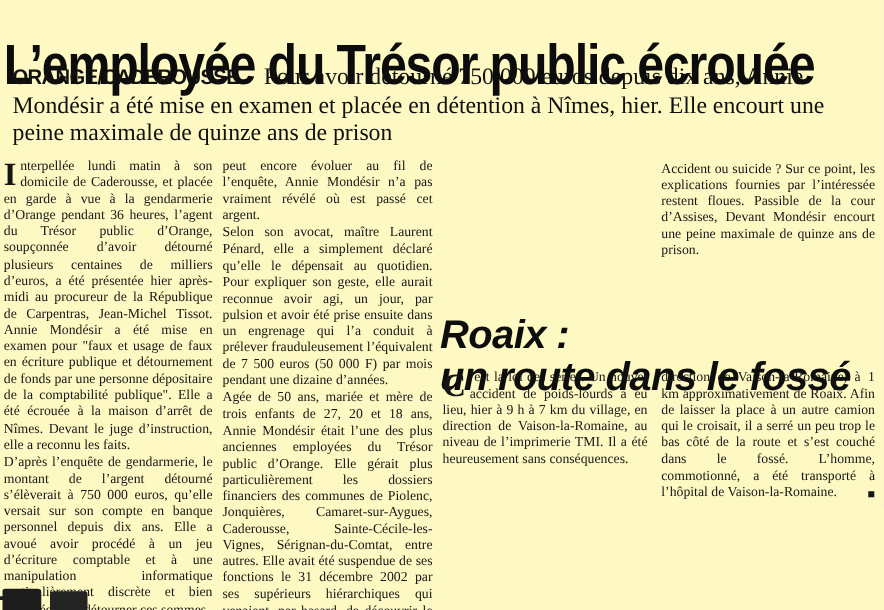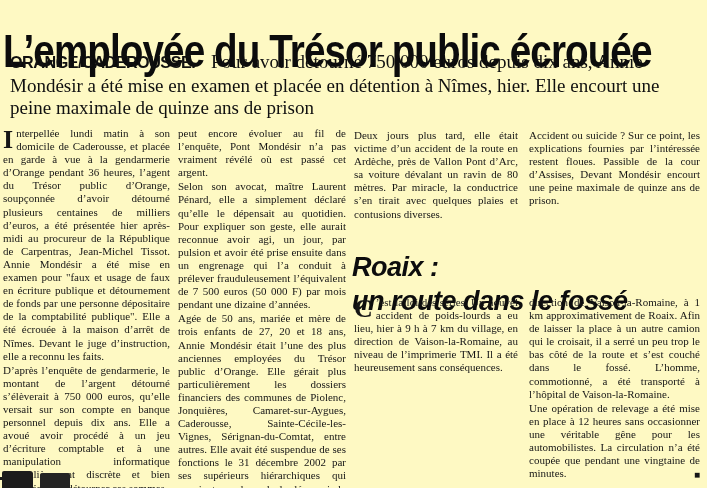--- a/index.html
+++ b/index.html
@@ -68,21 +68,21 @@
     font-style:normal;
     font-size:10px;
     letter-spacing:0;
     margin-left:10px;
   }
   
   #a2head{
     position:absolute;left:352px;top:222px;width:350px;
     font-family:"Liberation Sans", sans-serif;
     font-weight:700;font-style:italic;
-    font-size:27px;line-height:34px;
+    font-size:32px;line-height:34px;
     letter-spacing:-0.5px;
     color:#0d0d0d;
     margin-top:28px;
   }
   #a2c1{left:354px;top:296px;width:164px;}
   #a2c2{left:529px;top:296px;width:171px;}
   .endmark-row{
     text-align:right;
     margin-top:-13.1px;
     font-size:10px;
@@ -105,45 +105,41 @@
     <span class="loc">ORANGE/CADEROUSSE.</span><span>Pour avoir détourné 750 000 euros depuis dix ans, Annie Mondésir a été mise en examen et placée en détention à Nîmes, hier. Elle encourt une peine maximale de quinze ans de prison</span>
   </div>
 
   <div class="col" id="a1c1">
     <p><span class="dropcap">I</span><span>nterpellée lundi matin à son domicile de Caderousse, et placée en garde à vue à la gendarmerie d’Orange pendant 36 heures, l’agent du Trésor public d’Orange, soupçonnée d’avoir détourné plusieurs centaines de milliers d’euros, a été présentée hier après-midi au procureur de la République de Carpentras, Jean-Michel Tissot. Annie Mondésir a été mise en examen pour "faux et usage de faux en écriture publique et détournement de fonds par une personne dépositaire de la comptabilité publique". Elle a été écrouée à la maison d’arrêt de Nîmes. Devant le juge d’instruction, elle a reconnu les faits.</span></p>
     <p>D’après l’enquête de gendarmerie, le montant de l’argent détourné s’élèverait à 750 000 euros, qu’elle versait sur son compte en banque personnel depuis dix ans. Elle a avoué avoir procédé à un jeu d’écriture comptable et à une manipulation informatique particulièrement discrète et bien masquée pour détourner ces sommes.</p>
 
   </div>
 
   <div class="col" id="a1c2">
-    <p>peut encore évoluer au fil de l’enquête, Pont Mondésir n’a pas vraiment révélé où est passé cet argent.</p>
+    <p>peut encore évoluer au fil de l’enquête, Annie Mondésir n’a pas vraiment révélé où est passé cet argent.</p>
     <p>Selon son avocat, maître Laurent Pénard, elle a simplement déclaré qu’elle le dépensait au quotidien. Pour expliquer son geste, elle aurait reconnue avoir agi, un jour, par pulsion et avoir été prise ensuite dans un engrenage qui l’a conduit à prélever frauduleusement l’équivalent de 7 500 euros (50 000 F) par mois pendant une dizaine d’années.</p>
     <p>Agée de 50 ans, mariée et mère de trois enfants de 27, 20 et 18 ans, Annie Mondésir était l’une des plus anciennes employées du Trésor public d’Orange. Elle gérait plus particulièrement les dossiers financiers des communes de Piolenc, Jonquières, Camaret-sur-Aygues, Caderousse, Sainte-Cécile-les-Vignes, Sérignan-du-Comtat, entre autres. Elle avait été suspendue de ses fonctions le 31 décembre 2002 par ses supérieurs hiérarchiques qui venaient, par hasard, de découvrir le "pot aux roses".</p>
   </div>
 
-  <div class="col" id="a1c3">
-    <p>Deux jours plus tard, elle était victime d’un accident de la route en Ardèche, près de Vallon Pont d’Arc, sa voiture dévalant un ravin de 80 mètres. Par miracle, la conductrice s’en tirait avec quelques plaies et contusions diverses.</p>
-  </div>
 
   <div class="col" id="a1c4">
     <p>Accident ou suicide ? Sur ce point, les explications fournies par l’intéressée restent floues. Passible de la cour d’Assises, Devant Mondésir encourt une peine maximale de quinze ans de prison.</p>
   </div>
 
   <h2 id="a2head">
     <div>Roaix :</div>
     <div>un route dans le fossé</div>
   </h2>
 
   <div class="col" id="a2c1">
     <p><span class="dropcap">C</span><span>’est la loi des séries. Un nouvel accident de poids-lourds a eu lieu, hier à 9 h à 7 km du village, en direction de Vaison-la-Romaine, au niveau de l’imprimerie TMI. Il a été heureusement sans conséquences.</span></p>
   </div>
 
   <div class="col" id="a2c2">
     <p>direction de Vaison-la-Romaine, à 1 km approximativement de Roaix. Afin de laisser la place à un autre camion qui le croisait, il a serré un peu trop le bas côté de la route et s’est couché dans le fossé. L’homme, commotionné, a été transporté à l’hôpital de Vaison-la-Romaine.</p>
-    <p>Une opération de relevage a été mise en place à 12 heures sans occasionner une véritable gêne pour les automobilistes. La circulation n’a été coupée que pendant une vingtaine de minutes.</p>
     <div class="endmark-row">■</div>
   </div>
 
   <div class="fragment" id="frag1"></div>
   <div class="fragment" id="frag2"></div>
   <div id="tickmark"></div>
 
 </div>
 
 </body></html>

